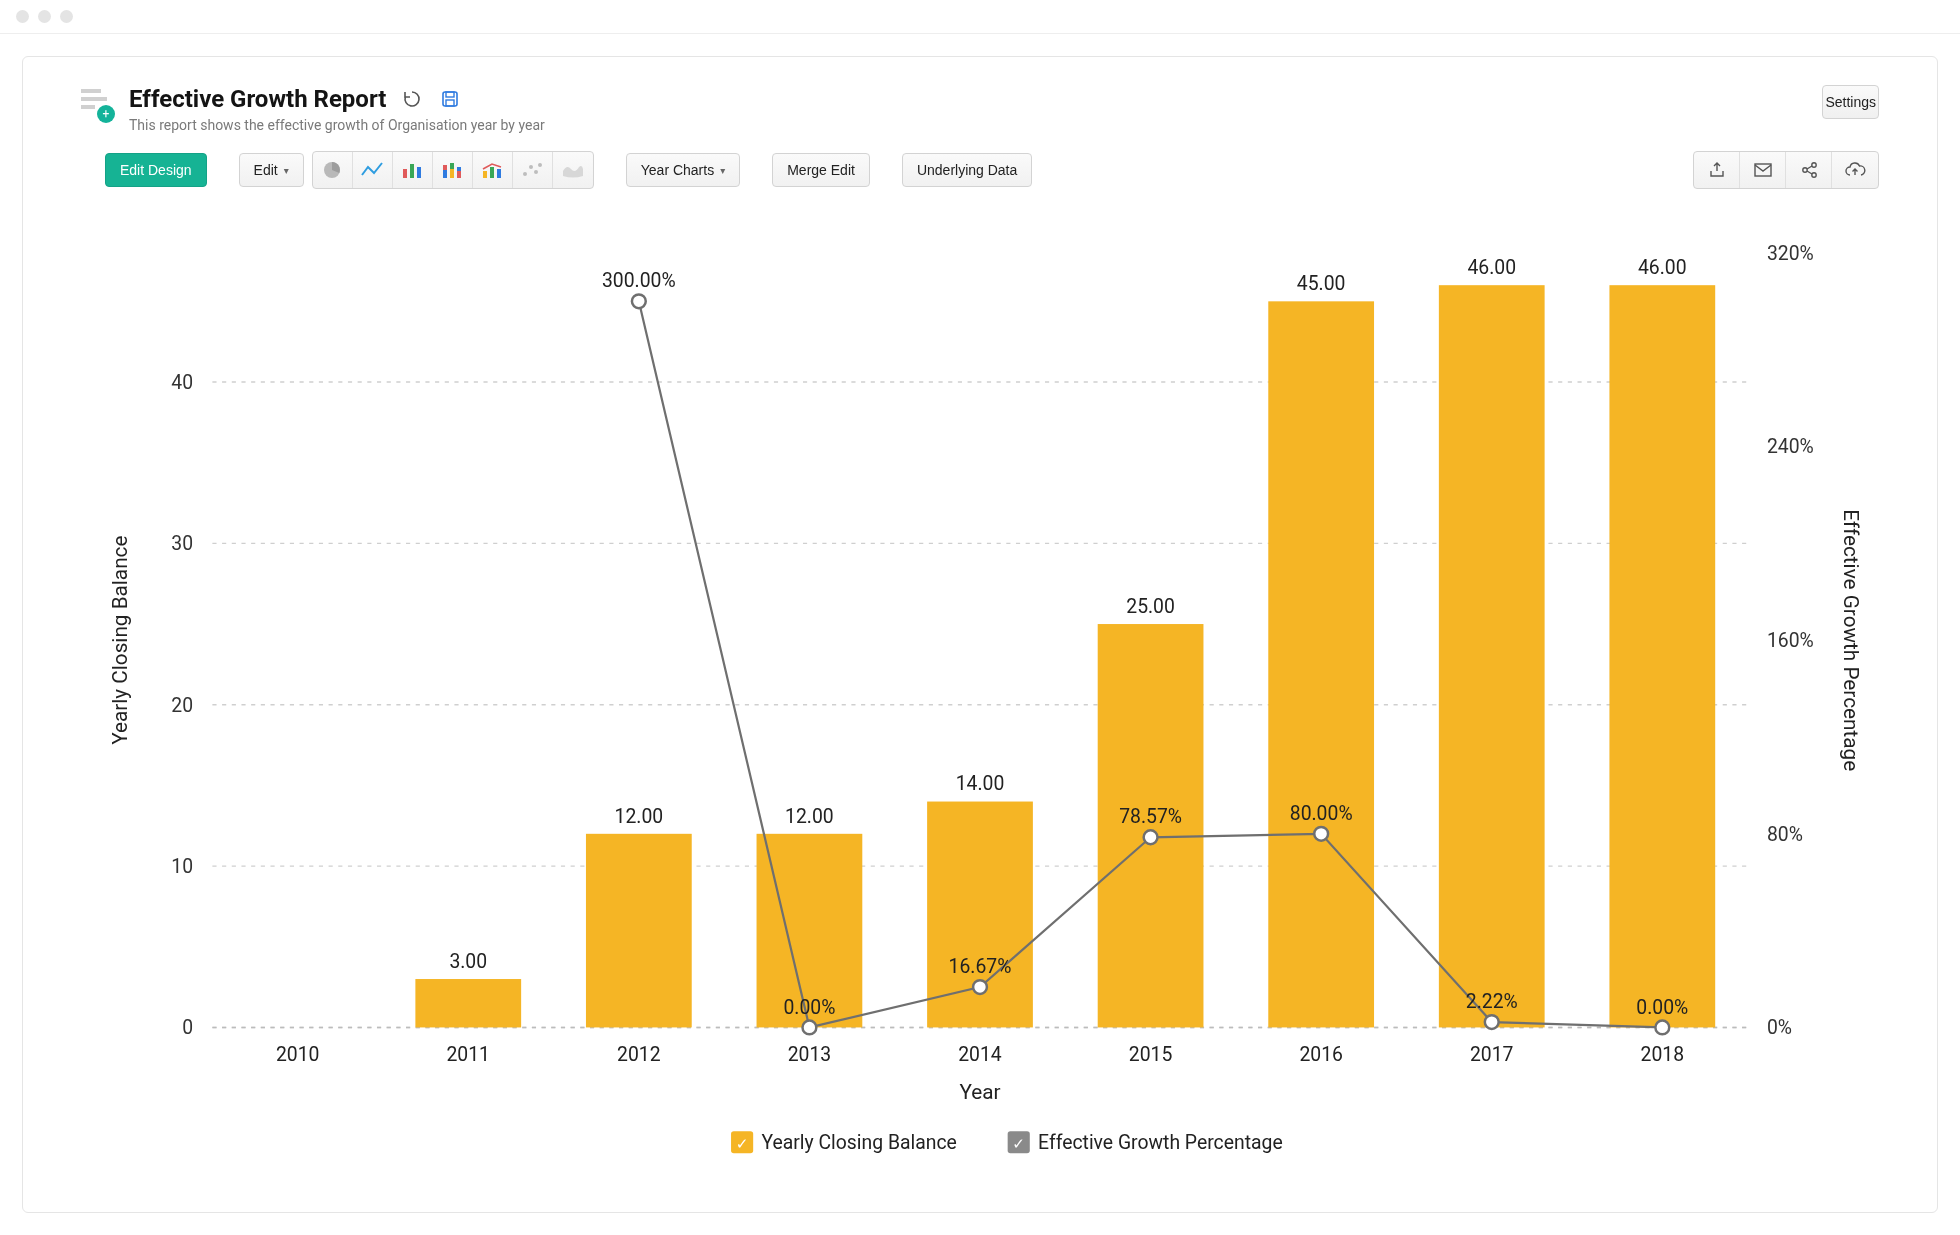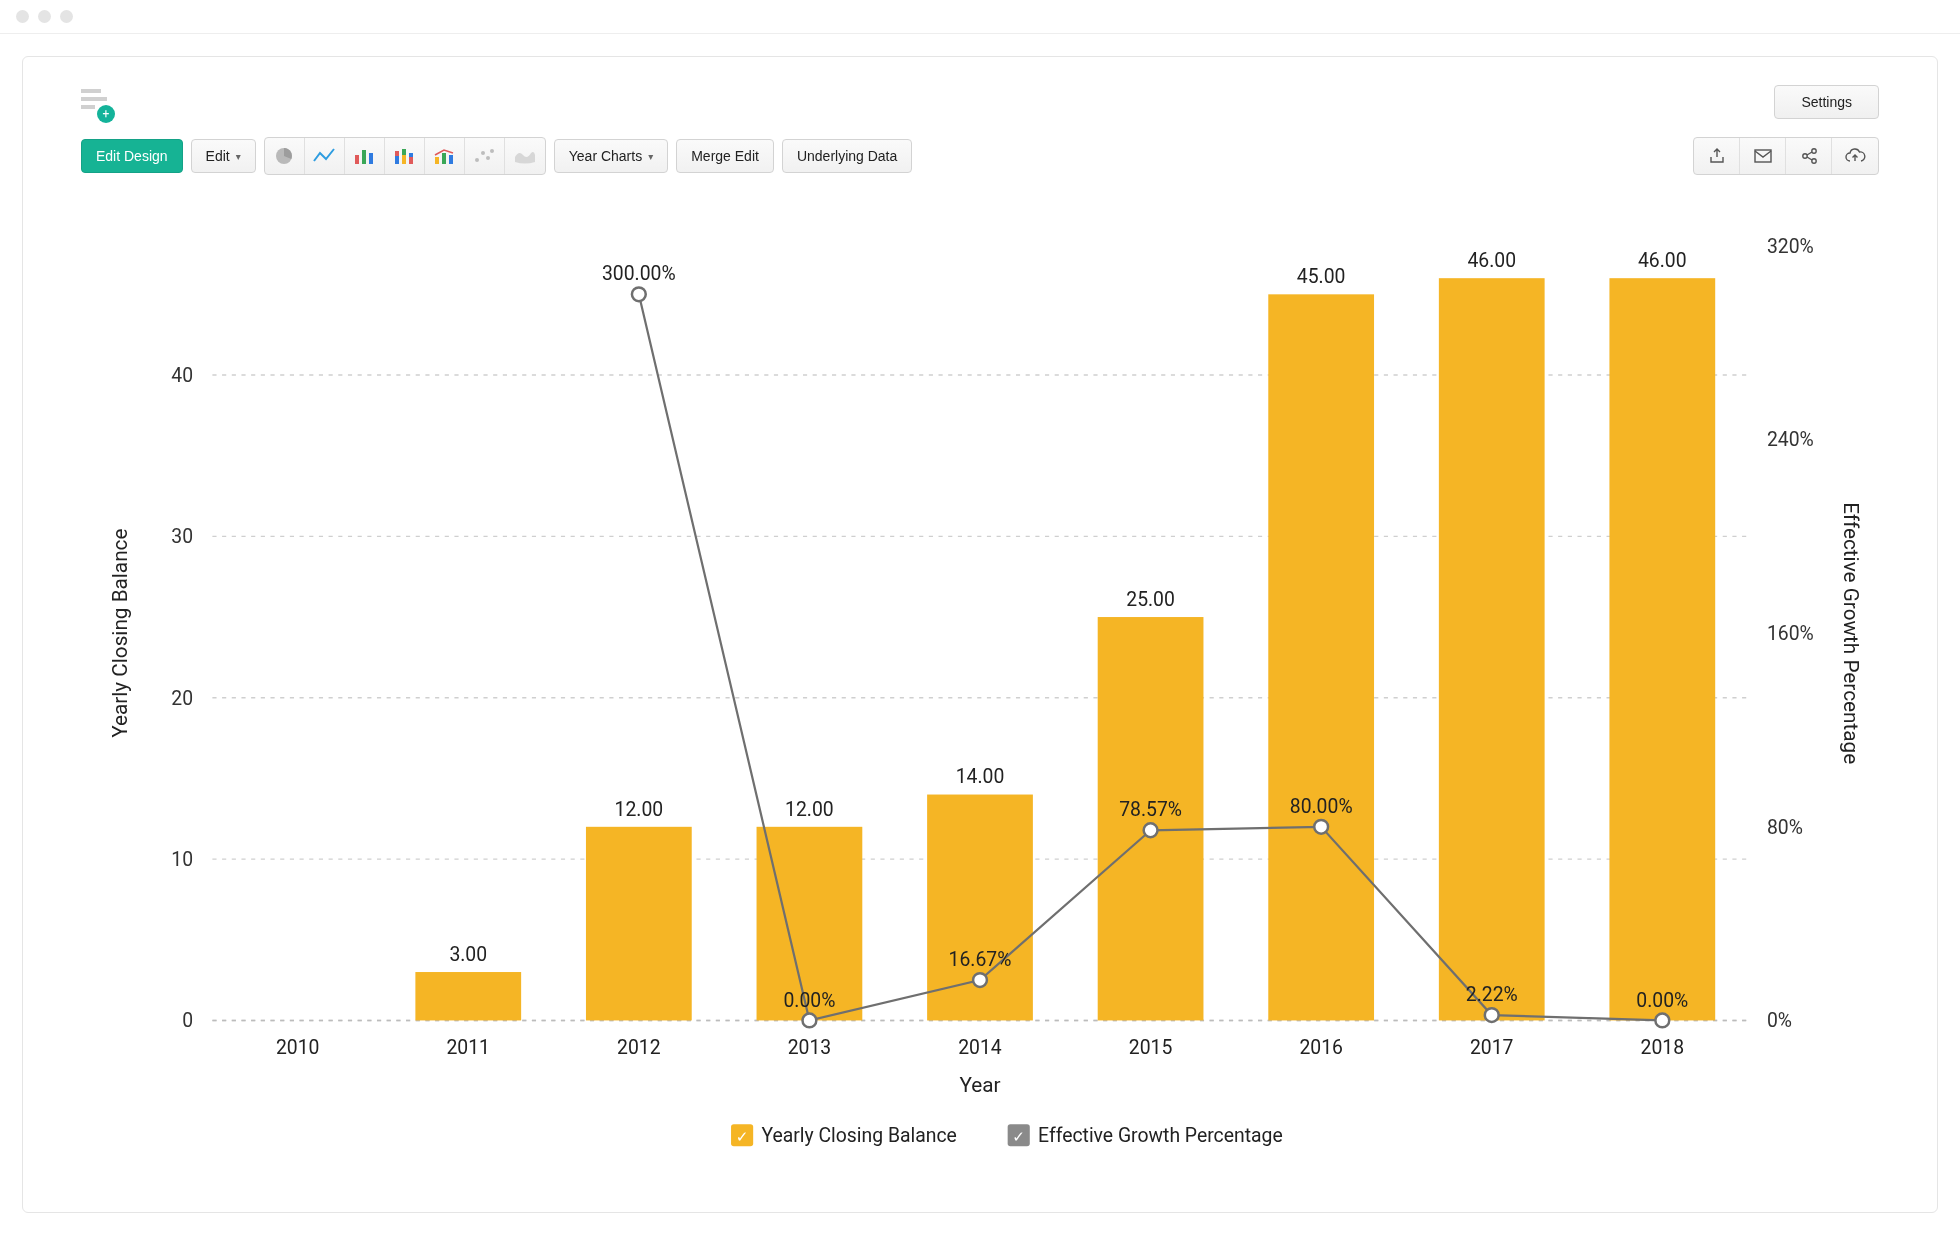--- a/index.html
+++ b/index.html
@@ -44,33 +44,33 @@
   width: 18px; height: 18px; border-radius: 50%;
   background: #14b39a; color: #fff; font-size: 12px; line-height: 18px; text-align: center;
 }
 .title-block { display:flex; flex-direction:column; gap:4px; }
 .title-line { display:flex; align-items:center; gap:14px; }
 .title-line h1 { font-size: 24px; font-weight: 700; color:#141414; }
 .subtitle { font-size: 14px; color:#7a7a7a; }
 .title-icon-btn { width:24px; height:24px; display:flex; align-items:center; justify-content:center; cursor:pointer; }
 .spacer { flex:1; }
 .settings-btn {
-  padding: 8px 26px; border:1px solid #d3d3d3; border-radius:4px;
+  padding: 8px 2px; border:1px solid #d3d3d3; border-radius:4px;
   background: linear-gradient(#fafafa,#f0f0f0);
   font-size: 14px; color:#222; cursor:pointer;
 }
 .toolbar-row {
   display:flex; align-items:center; gap:8px;
   padding: 0 10px 8px 10px;
 }
 .btn {
   padding: 8px 14px; border:1px solid #d3d3d3; border-radius:4px;
   background: linear-gradient(#fafafa,#f1f1f1);
   font-size: 14px; color:#222; cursor:pointer;
-  display:inline-flex; align-items:center; gap:6px;
+  display:inline-flex; align-items:center; gap:6px;margin-left:24px;
 }
 .btn.primary {
   background: #16b394; color:#fff; border-color:#14a287;
 }
 .chart-type-group {
   display:flex; border:1px solid #d3d3d3; border-radius:4px; overflow:hidden;
   background: linear-gradient(#fafafa,#f1f1f1);
 }
 .chart-type-btn {
   width:40px; height:36px; display:flex; align-items:center; justify-content:center;
@@ -108,20 +108,39 @@
     <div class="canvas">
 
       <div class="header-row">
         <div class="report-badge">
           <div class="lines">
               <span></span>
               <span></span>
               <span></span>
             </div>
           <div class="plus">+</div>
+        </div>
+        <div class="title-block">
+          <div class="title-line">
+            <h1>Effective Growth Report</h1>
+            <div class="title-icon-btn">
+              <svg width="20" height="20" viewBox="0 0 20 20">
+                <path d="M10 3 a7 7 0 1 1 -6.7 5" fill="none" stroke="#555" stroke-width="1.6"></path>
+                <path d="M3 3 l0 5 l5 0" fill="none" stroke="#555" stroke-width="1.6"></path>
+              </svg>
+            </div>
+            <div class="title-icon-btn">
+              <svg width="20" height="20" viewBox="0 0 20 20">
+                <rect x="3" y="3" width="14" height="14" rx="2" fill="none" stroke="#2f7be0" stroke-width="1.6"></rect>
+                <rect x="6" y="3" width="8" height="5" fill="none" stroke="#2f7be0" stroke-width="1.4"></rect>
+                <rect x="6" y="11" width="8" height="6" fill="none" stroke="#2f7be0" stroke-width="1.4"></rect>
+              </svg>
+            </div>
+          </div>
+          <div class="subtitle">This report shows the effective growth of Organisation year by year</div>
         </div>
         <div class="spacer"></div>
         <button class="settings-btn">Settings</button>
       </div>
 
       <div class="toolbar-row">
         <button class="btn primary">Edit Design</button>
         <button class="btn">
           <span>Edit</span>
           <span class="caret">▾</span>

